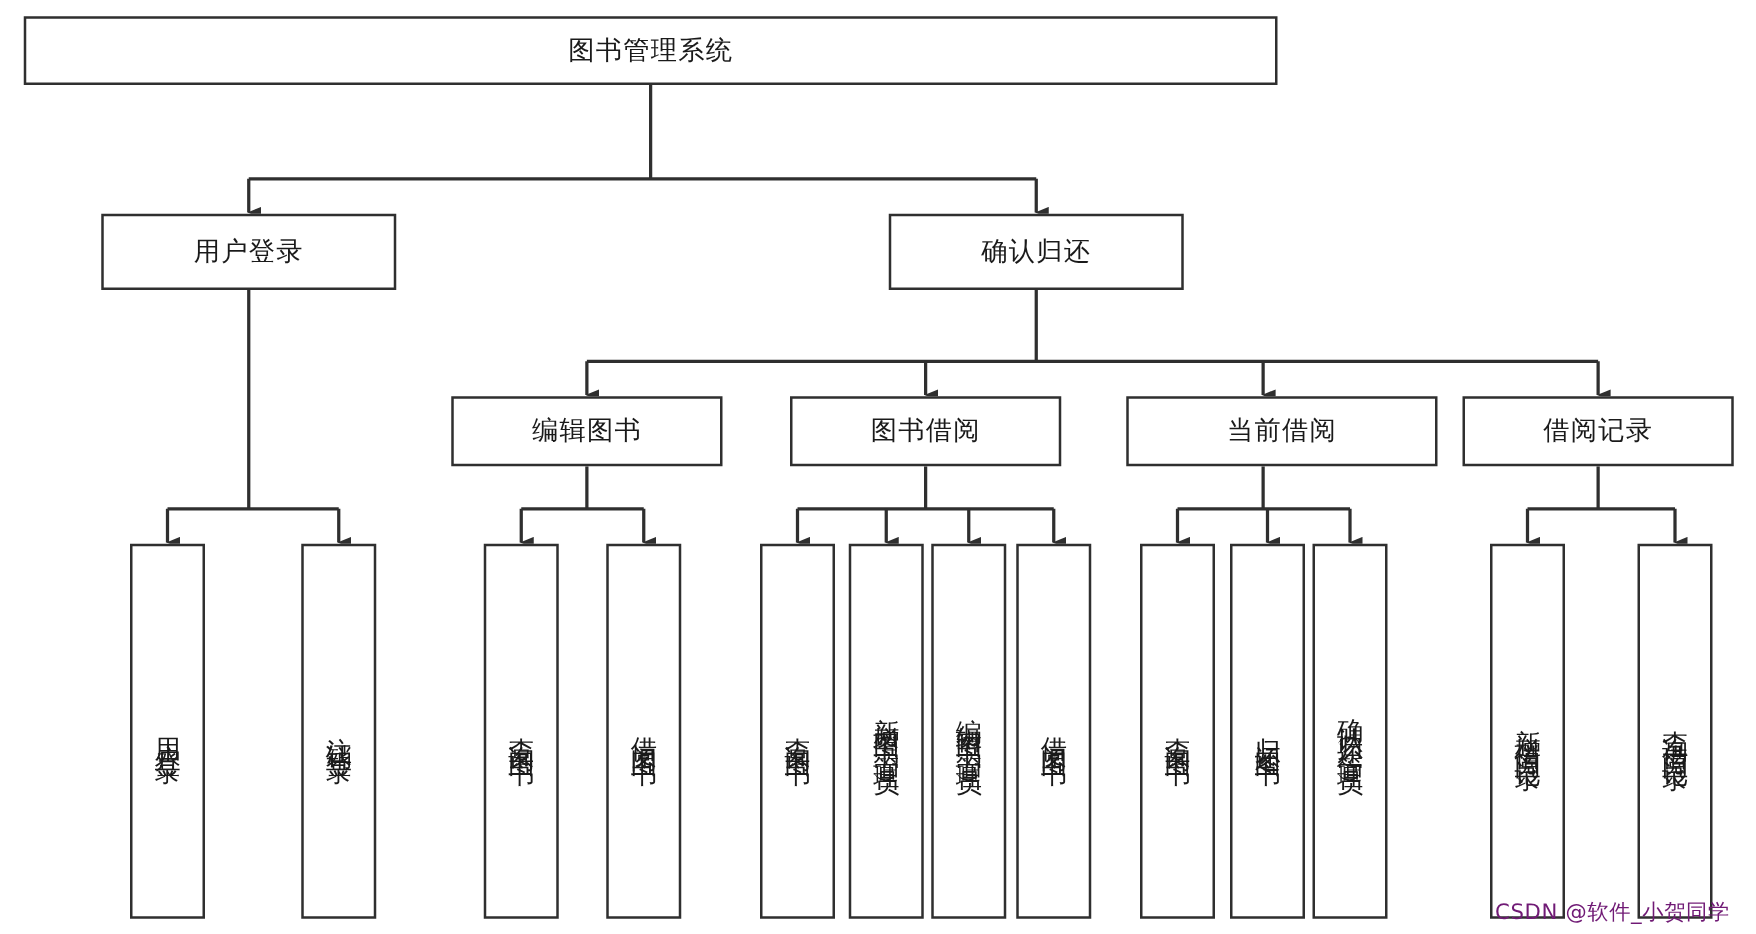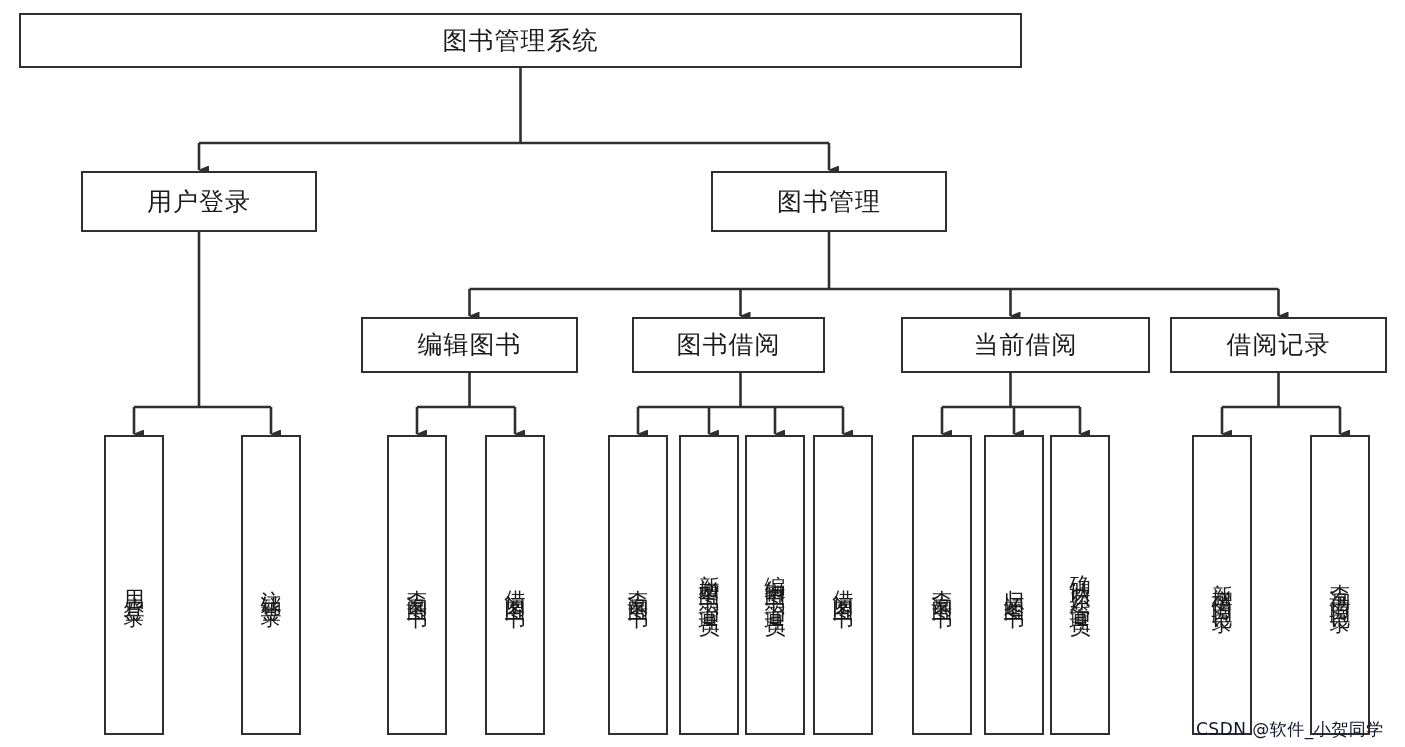--- a/index.html
+++ b/index.html
@@ -29,21 +29,21 @@
     position: absolute;
     box-sizing: border-box;
     border: 2px solid #2f2f2f;
     background: #ffffff;
     display: flex;
     align-items: center;
     justify-content: center;
     color: #1a1a1a;
   }
   .node.horiz {
-    font-size: 25px;
+    font-size: 21px;
     letter-spacing: 1px;
     line-height: 1.2;
   }
   .node.vert {
     writing-mode: vertical-rl;
     text-orientation: upright;
     font-size: 21px;
     letter-spacing: 6px;
     line-height: 1.15;
     padding-top: 4px;
@@ -51,21 +51,21 @@
   }
   .node.vert .vtext {
     writing-mode: vertical-rl;
     text-orientation: upright;
     display: block;
     text-align: center;
   }
   .watermark {
     position: absolute;
     font-size: 17px;
-    color: #0f172a;
+    color: #701a75;
     white-space: nowrap;
     letter-spacing: 0.5px;
   }
 </style>
 </head>
 <body>
 
 <div id="canvas">
 
   <svg id="wires" viewBox="0 0 1405 747" width="1405" height="747">
@@ -112,26 +112,26 @@
   </svg>
 
   <div id="node-layer">
       <div class="node horiz" style="left: 19px; top: 13px; width: 1003px; height: 55px;">
         <span>图书管理系统</span>
       </div>
       <div class="node horiz" style="left: 81px; top: 171px; width: 236px; height: 61px;">
         <span>用户登录</span>
       </div>
       <div class="node horiz" style="left: 711px; top: 171px; width: 236px; height: 61px;">
-        <span>图书管理</span>
+        <span>确认归还</span>
       </div>
       <div class="node horiz" style="left: 361px; top: 317px; width: 217px; height: 56px;">
         <span>编辑图书</span>
       </div>
-      <div class="node horiz" style="left: 632px; top: 317px; width: 193px; height: 56px;">
+      <div class="node horiz" style="left: 632px; top: 317px; width: 217px; height: 56px;">
         <span>图书借阅</span>
       </div>
       <div class="node horiz" style="left: 901px; top: 317px; width: 249px; height: 56px;">
         <span>当前借阅</span>
       </div>
       <div class="node horiz" style="left: 1170px; top: 317px; width: 217px; height: 56px; align-items: center;">
         <span>借阅记录</span>
       </div>
       <div class="node vert" style="left: 104px; top: 435px; width: 60px; height: 300px;">
         <span class="vtext">用户登录</span>

